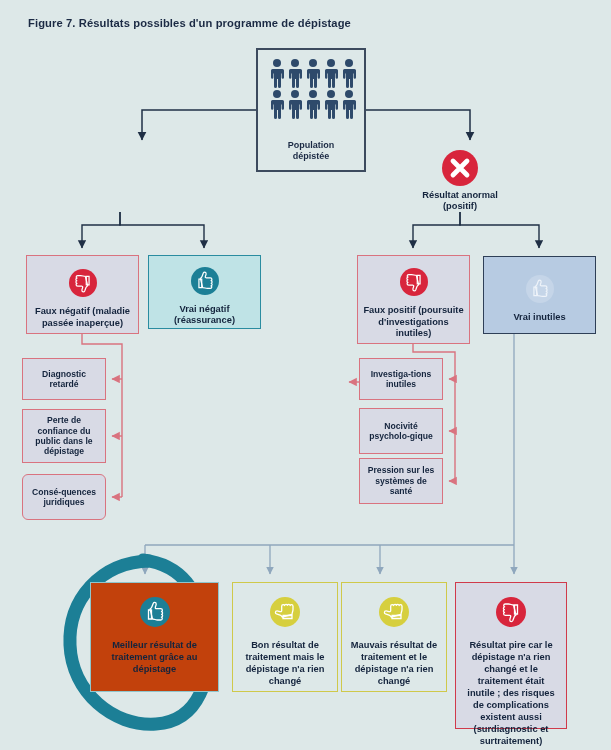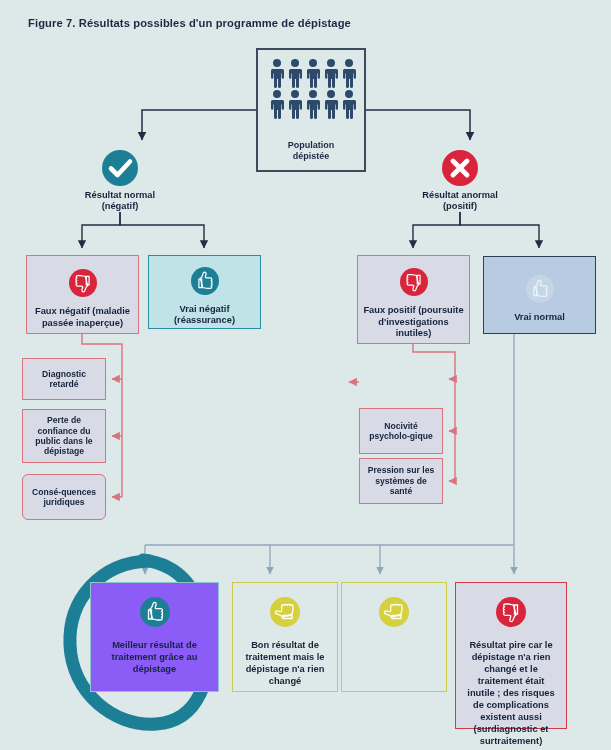--- a/index.html
+++ b/index.html
@@ -96,21 +96,21 @@
     border-width:1.6px;border-style:solid;
     display:flex;flex-direction:column;align-items:center;
     padding-top:14px;
   }
   .bottom-box .ico{margin-bottom:8px;}
   .bottom-text{
     font-size:9.3px;font-weight:bold;line-height:12px;
     color:#14243d;text-align:center;padding:0 8px;
   }
   #box-meilleur{left:90px;top:582px;width:129px;height:110px;
-    background:#8b5cf6;border-color:#8fc6cd;}
+    background:#c2410c;border-color:#8fc6cd;}
   #box-bon{left:232px;top:582px;width:106px;height:110px;
     background:#dde8e8;border-color:#cfc94a;}
   #box-mauvais{left:341px;top:582px;width:106px;height:110px;
     background:#dde8e8;border-color:#cfc94a;}
   #box-pire{left:455px;top:582px;width:112px;height:147px;
     background:#d8dae5;border-color:#d03a4b;}
 </style>
 </head>
 <body>
 
@@ -221,30 +221,20 @@
           <circle cx="8" cy="5" r="4" fill="#2e4a6b"></circle>
           <path d="M2.5,11 h11 a1.5,1.5 0 0 1 1.5,1.5 v7 a1.2,1.2 0 0 1 -2.4,0 v-4 h-0.6 v13 a1.5,1.5 0 0 1 -3,0 v-7.5 h-1 v7.5 a1.5,1.5 0 0 1 -3,0 v-13 h-0.6 v4 a1.2,1.2 0 0 1 -2.4,0 v-7 a1.5,1.5 0 0 1 1.5,-1.5 z" fill="#2e4a6b"></path>
         </svg>
     </div>
     <div id="population-label">
       <div>Population</div>
       <div>dépistée</div>
     </div>
   </div>
 
-  <div class="abs result-node" id="node-normal">
-    <div class="result-circle">
-      <svg viewBox="0 0 36 36" width="36" height="36">
-          <circle cx="18" cy="18" r="18" fill="#1c7f96"></circle>
-          <path d="M9,18.5 L15.5,25 L28,11.5" stroke="#ffffff" stroke-width="4.6" fill="none" stroke-linecap="round" stroke-linejoin="round"></path>
-        </svg>
-    </div>
-    <div class="result-label">Résultat normal</div>
-    <div class="result-label">(négatif)</div>
-  </div>
 
   <div class="abs result-node" id="node-abnormal">
     <div class="result-circle">
       <svg viewBox="0 0 36 36" width="36" height="36">
           <circle cx="18" cy="18" r="18" fill="#d8253c"></circle>
           <path d="M11,11 L25,25 M25,11 L11,25" stroke="#ffffff" stroke-width="4.8" stroke-linecap="round"></path>
         </svg>
     </div>
     <div class="result-label">Résultat anormal</div>
     <div class="result-label">(positif)</div>
@@ -288,33 +278,36 @@
   </div>
 
   <div class="abs outcome-box" id="box-vrai-positif">
     <span class="ico">
       <svg viewBox="0 0 30 30" width="28" height="28">
           <circle cx="15" cy="15" r="15" fill="#c5d5e8"></circle>
           <path d="M8.5,13 h3 v9 h-3 z" fill="none" stroke="#eef3f9" stroke-width="1.3"></path>
           <path d="M12.5,22 c2,0 3,1 5,1 h3.2 c1,0 1.6,-0.7 1.6,-1.5 c0,-0.7 -0.4,-1.1 -0.9,-1.3 c0.7,-0.1 1.2,-0.7 1.2,-1.4 c0,-0.7 -0.4,-1.2 -1,-1.4 c0.6,-0.2 1,-0.7 1,-1.4 c0,-0.7 -0.5,-1.3 -1.1,-1.4 c0.5,-0.2 0.9,-0.7 0.9,-1.4 c0,-0.9 -0.7,-1.5 -1.7,-1.5 h-4.2 c-0.8,0 -1.2,-0.4 -1.2,-1 c0,-1.2 0.9,-2.2 0.9,-3.6 c0,-1 -0.7,-1.7 -1.6,-1.7 c-0.7,0 -1.1,0.4 -1.4,1.1 l-1.4,3.6 c-0.4,1 -1.1,1.6 -1.8,2 z" fill="none" stroke="#eef3f9" stroke-width="1.3" stroke-linejoin="round"></path>
         </svg>
     </span>
-    <span class="outcome-text">Vrai normal</span>
+    <span class="outcome-text">Vrai inutiles</span>
   </div>
 
   <div class="abs conseq-box" id="box-diagnostic">
     <span class="conseq-text">Diagnostic retardé</span>
   </div>
   <div class="abs conseq-box" id="box-perte">
     <span class="conseq-text">Perte de confiance du public dans le dépistage</span>
   </div>
   <div class="abs conseq-box" id="box-consequences">
     <span class="conseq-text">Consé-quences juridiques</span>
   </div>
 
+  <div class="abs conseq-box" id="box-investigations">
+    <span class="conseq-text">Investiga-tions inutiles</span>
+  </div>
   <div class="abs conseq-box" id="box-nocivite">
     <span class="conseq-text">Nocivité psycholo-gique</span>
   </div>
   <div class="abs conseq-box" id="box-pression">
     <span class="conseq-text">Pression sur les systèmes de santé</span>
   </div>
 
   <div class="abs bottom-box" id="box-meilleur">
     <span class="ico">
       <svg viewBox="0 0 30 30" width="30" height="30">
@@ -342,20 +335,21 @@
   <div class="abs bottom-box" id="box-mauvais">
     <span class="ico">
       <svg viewBox="0 0 30 30" width="30" height="30">
           <circle cx="15" cy="15" r="15" fill="#d6cf3e"></circle>
           <g transform="translate(15,15) rotate(-90) translate(-15,-15)">
             <path d="M8.5,13 h3 v9 h-3 z" fill="none" stroke="#fff" stroke-width="1.3"></path>
             <path d="M12.5,22 c2,0 3,1 5,1 h3.2 c1,0 1.6,-0.7 1.6,-1.5 c0,-0.7 -0.4,-1.1 -0.9,-1.3 c0.7,-0.1 1.2,-0.7 1.2,-1.4 c0,-0.7 -0.4,-1.2 -1,-1.4 c0.6,-0.2 1,-0.7 1,-1.4 c0,-0.7 -0.5,-1.3 -1.1,-1.4 c0.5,-0.2 0.9,-0.7 0.9,-1.4 c0,-0.9 -0.7,-1.5 -1.7,-1.5 h-4.2 c-0.8,0 -1.2,-0.4 -1.2,-1 c0,-1.2 0.9,-2.2 0.9,-3.6 c0,-1 -0.7,-1.7 -1.6,-1.7 c-0.7,0 -1.1,0.4 -1.4,1.1 l-1.4,3.6 c-0.4,1 -1.1,1.6 -1.8,2 z" fill="none" stroke="#fff" stroke-width="1.3" stroke-linejoin="round"></path>
           </g>
         </svg>
     </span>
+    <span class="bottom-text">Mauvais résultat de traitement et le dépistage n'a rien changé</span>
   </div>
 
   <div class="abs bottom-box" id="box-pire">
     <span class="ico">
       <svg viewBox="0 0 30 30" width="30" height="30">
           <circle cx="15" cy="15" r="15" fill="#d8253c"></circle>
           <g transform="translate(15,15) rotate(180) translate(-15,-15)">
             <path d="M8.5,13 h3 v9 h-3 z" fill="none" stroke="#fff" stroke-width="1.3"></path>
             <path d="M12.5,22 c2,0 3,1 5,1 h3.2 c1,0 1.6,-0.7 1.6,-1.5 c0,-0.7 -0.4,-1.1 -0.9,-1.3 c0.7,-0.1 1.2,-0.7 1.2,-1.4 c0,-0.7 -0.4,-1.2 -1,-1.4 c0.6,-0.2 1,-0.7 1,-1.4 c0,-0.7 -0.5,-1.3 -1.1,-1.4 c0.5,-0.2 0.9,-0.7 0.9,-1.4 c0,-0.9 -0.7,-1.5 -1.7,-1.5 h-4.2 c-0.8,0 -1.2,-0.4 -1.2,-1 c0,-1.2 0.9,-2.2 0.9,-3.6 c0,-1 -0.7,-1.7 -1.6,-1.7 c-0.7,0 -1.1,0.4 -1.4,1.1 l-1.4,3.6 c-0.4,1 -1.1,1.6 -1.8,2 z" fill="none" stroke="#fff" stroke-width="1.3" stroke-linejoin="round"></path>
           </g>

